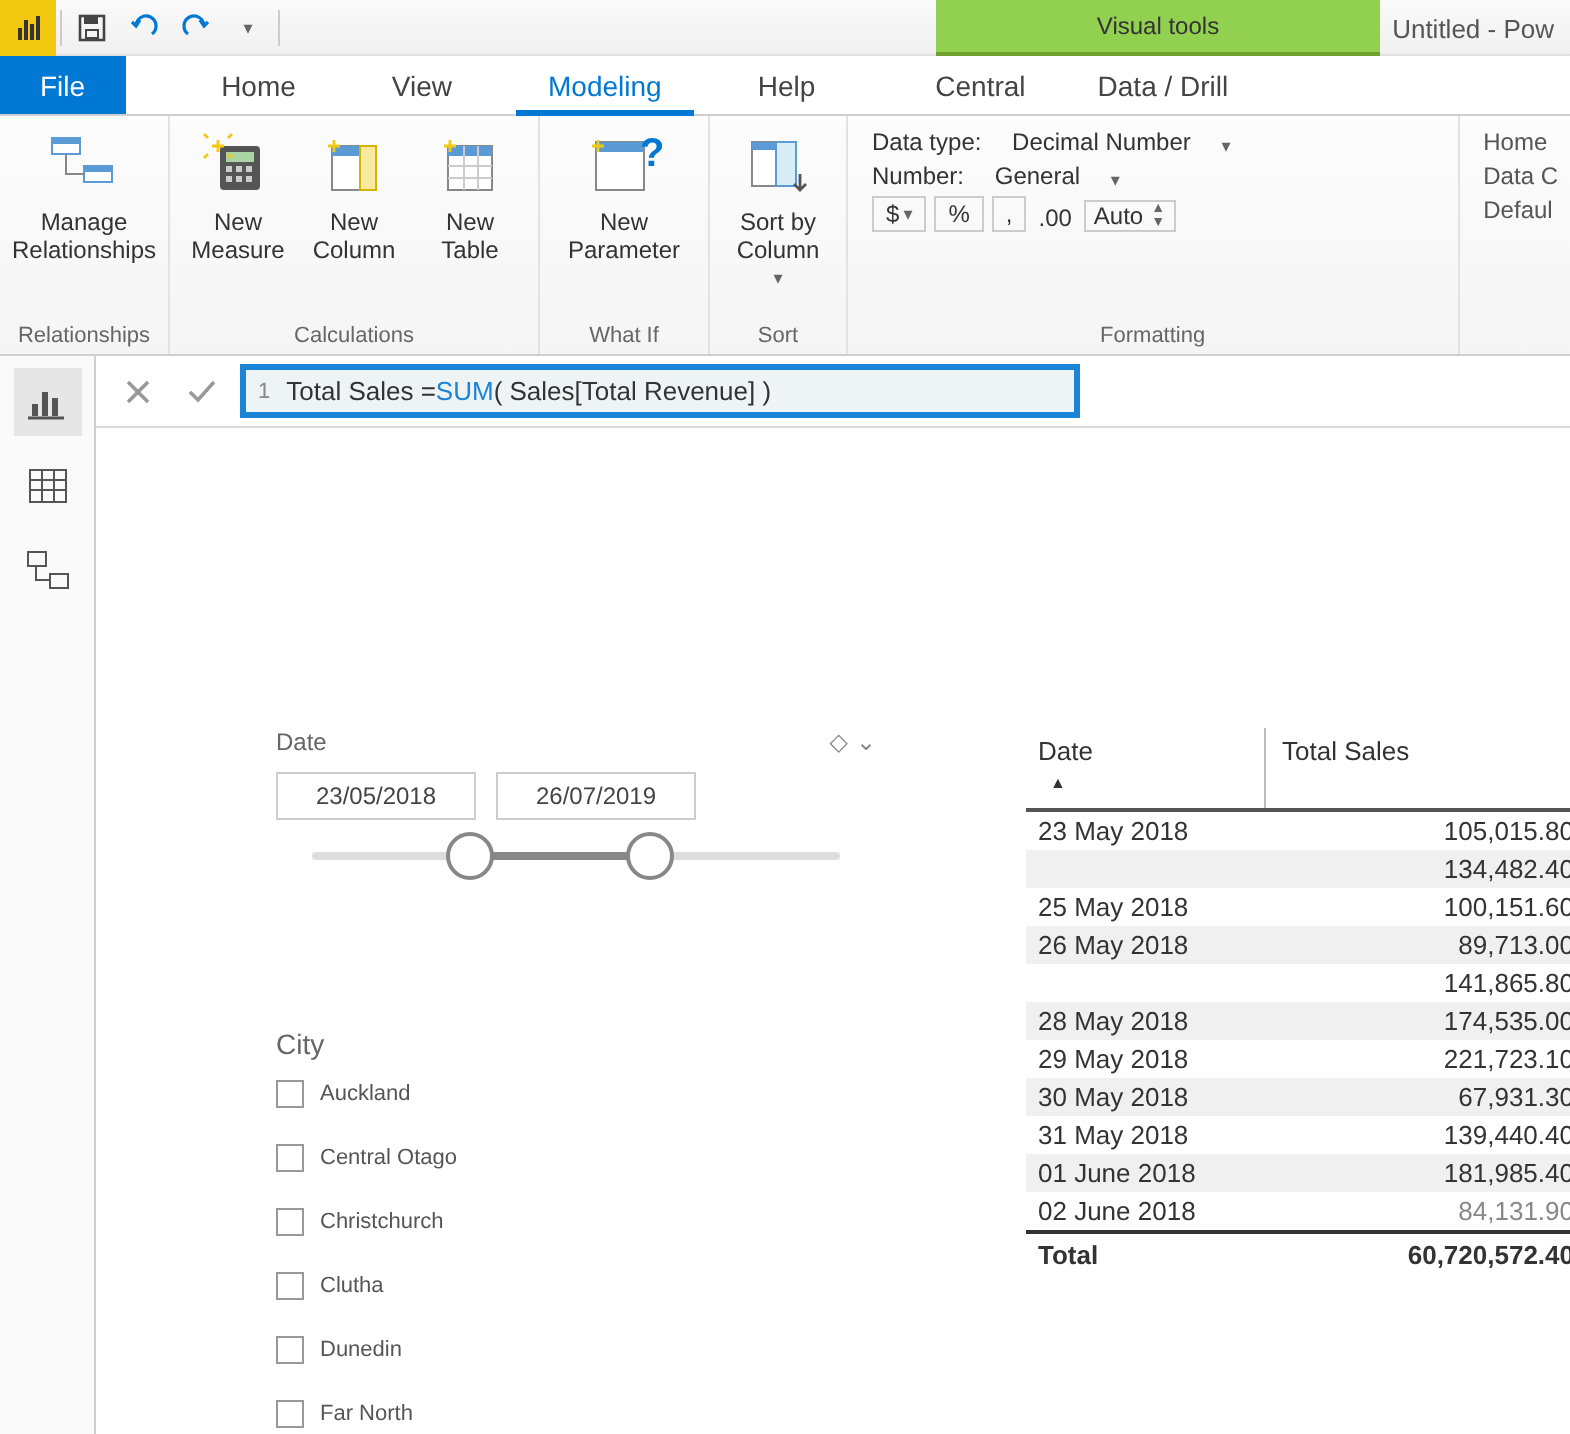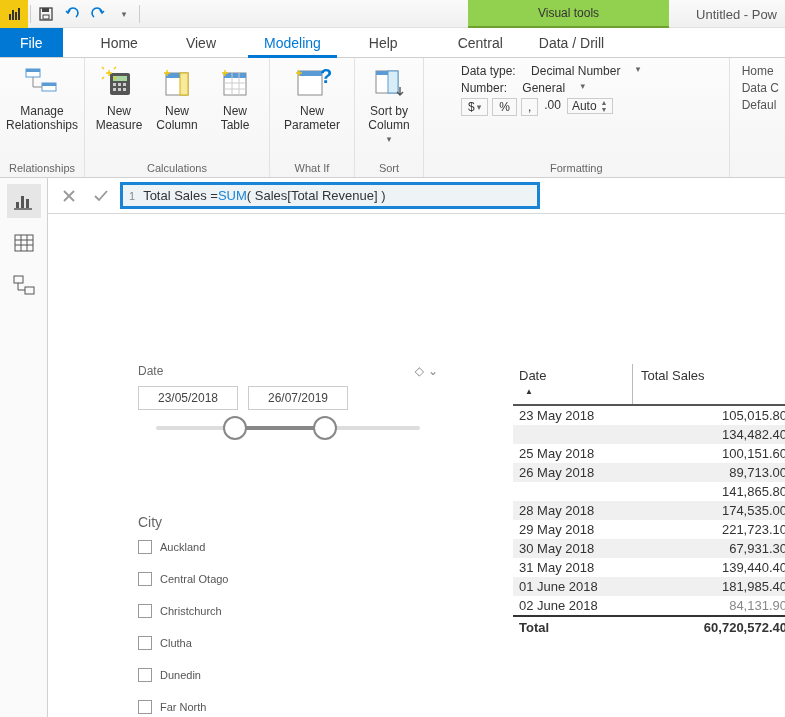--- a/index.html
+++ b/index.html
@@ -8,42 +8,42 @@
   .titlebar { height: 28px; background: linear-gradient(#fafafa,#f0f0f0); border-bottom: 1px solid #e0e0e0; display:flex; align-items:center; position:relative;}
   .qat { display:flex; align-items:center; height:100%; }
   .qat .logo { width:28px; height:28px; background:#f2c811; display:flex; align-items:center; justify-content:center; }
   .qat .logo-bars { display:flex; gap:1px; align-items:flex-end; height:12px;}
   .qat .logo-bars span { width:2px; background:#333; display:block;}
   .qat .logo-bars span:nth-child(1){height:6px;} .qat .logo-bars span:nth-child(2){height:10px;} .qat .logo-bars span:nth-child(3){height:8px;} .qat .logo-bars span:nth-child(4){height:12px;}
   .qat-btn { width:26px; height:28px; display:flex; align-items:center; justify-content:center; color:#444; cursor:pointer;}
   .qat-sep { width:1px; height:18px; background:#ccc; margin:0 2px;}
   .qat-caret { font-size:9px; color:#666;}
   
-  .contextual { position:absolute; left:468px; top:0; width:201px; height:28px; background:#92d050; display:flex; align-items:center; justify-content:center; color:#333; font-size:12px; border-bottom:2px solid #70a030;}
+  .contextual { position:absolute; left:468px; top:0; width:222px; height:28px; background:#92d050; display:flex; align-items:center; justify-content:center; color:#333; font-size:12px; border-bottom:2px solid #70a030;}
   .title-text { position:absolute; right:0; top:0; height:28px; padding:0 8px; display:flex; align-items:center; color:#555; font-size:13px;}
   
   .tabs { height:30px; display:flex; align-items:stretch; border-bottom:1px solid #d0d0d0; background:#fff;}
   .tab { padding:0 24px; display:flex; align-items:center; cursor:pointer; color:#444; font-size:14px; position:relative;}
-  .tab.file { background:#0078d4; color:#fff; padding:0 20px; margin-right:14px;}
+  .tab.file { background:#0078d4; color:#fff; padding:0 20px; margin-right:24px;}
   .tab.active { color:#0078d4; }
   .tab.active::after { content:''; position:absolute; left:8px; right:8px; bottom:-1px; height:3px; background:#0078d4;}
   .tab.ctx { padding:0 18px;}
   
   .ribbon { height:120px; background:linear-gradient(#fcfcfc,#f5f5f5); border-bottom:1px solid #d0d0d0; display:flex;}
   .rgroup { border-right:1px solid #e2e2e2; display:flex; flex-direction:column; height:100%; padding:4px 6px 0; }
   .rgroup-body { flex:1; display:flex; align-items:flex-start; gap:2px;}
   .rgroup-label { text-align:center; color:#666; font-size:11px; padding:2px 0 3px;}
   .rbtn-lg { width:72px; display:flex; flex-direction:column; align-items:center; cursor:pointer; padding-top:2px;}
   .rbtn-lg .ricon { width:36px; height:36px; display:flex; align-items:center; justify-content:center; position:relative; margin-bottom:4px;}
   .rbtn-lg .rlabel { font-size:12px; color:#333; text-align:center; line-height:1.2;}
   .rbtn-narrow { width:56px;}
   .dd-caret::after { content:'▾'; font-size:9px; color:#666; display:block; margin-top:1px;}
   
   .fmt-col { display:flex; flex-direction:column; gap:3px; padding:2px 6px; font-size:12px; color:#333;}
-  .fmt-row { display:flex; align-items:flex-start; gap:6px;margin-left:25px; }
+  .fmt-row { display:flex; align-items:flex-end; gap:6px; }
   .fmt-row .caret{font-size:9px;color:#666;}
   .fmt-btn { border:1px solid #ccc; padding:1px 6px; font-size:12px; display:flex; align-items:center; gap:2px;}
   .fmt-auto { border:1px solid #ccc; padding:0 4px; display:flex; align-items:center; gap:4px; font-size:12px;}
   .fmt-auto .spin{ display:flex; flex-direction:column; font-size:7px; line-height:1; color:#666;}
   
   .prop-col { display:flex; flex-direction:column; gap:3px; padding:2px 0 2px 6px; font-size:12px; color:#555;}
   
   .main { display:flex; height:calc(717px - 28px - 30px - 120px);}
   .viewbar { width:48px; border-right:1px solid #d0d0d0; background:#fafafa; display:flex; flex-direction:column; align-items:center; padding-top:6px; gap:8px;}
   .viewbtn { width:34px; height:34px; display:flex; align-items:center; justify-content:center; cursor:pointer; color:#555;}

